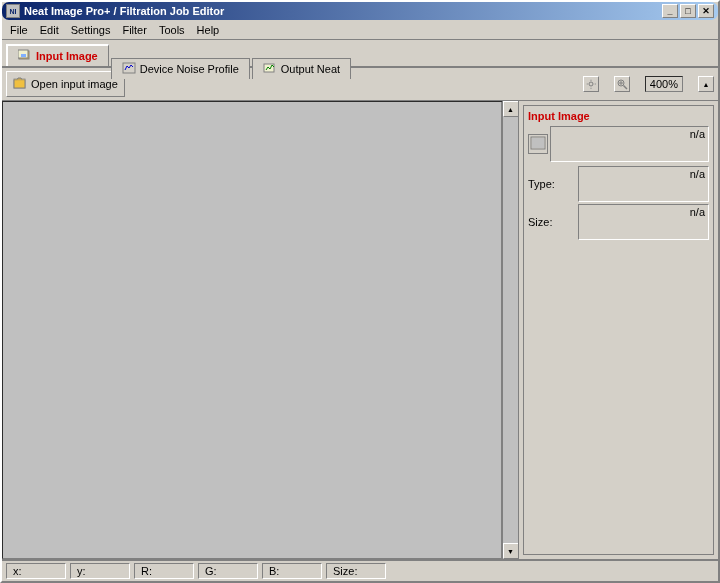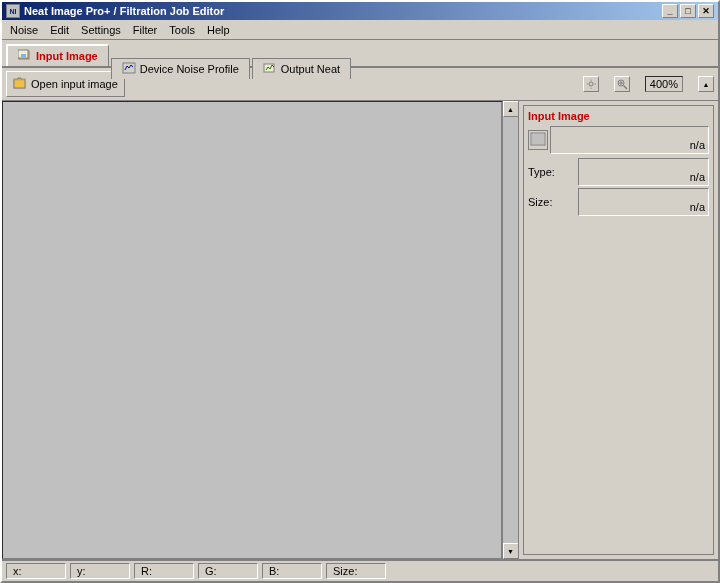--- a/index.html
+++ b/index.html
@@ -22,20 +22,21 @@
       flex-direction: column;
     }
     .title-bar {
       background: linear-gradient(to right, #0a246a, #a6caf0);
       height: 18px;
       display: flex;
       align-items: center;
       justify-content: space-between;
       padding: 0 4px;
       flex-shrink: 0;
+      border-radius: 7px;
     }
     .title-bar-text {
       color: white;
       font-size: 11px;
       font-weight: bold;
       display: flex;
       align-items: center;
       gap: 4px;
     }
     .title-bar-icon {
@@ -188,28 +189,28 @@
       height: 20px;
       border: 1px solid #808080;
       background: #d4d0c8;
       display: flex;
       align-items: center;
       justify-content: center;
       flex-shrink: 0;
     }
     .info-value-box {
       flex: 1;
-      height: 28px;
+      height: 36px;
       background: #d4d0c8;
       border: 1px solid #808080;
       border-top-color: #808080;
       border-left-color: #808080;
       border-right-color: #ffffff;
       border-bottom-color: #ffffff;
-      padding: 12px 3px;
+      padding: 1px 3px;
       font-size: 11px;
       text-align: right;
     }
     .info-label-row {
       display: flex;
       align-items: center;
       margin-bottom: 2px;
       gap: 16px;
     }
     .info-label {
@@ -319,21 +320,21 @@
       <span>Neat Image Pro+ / Filtration Job Editor</span>
     </div>
     <div class="title-bar-buttons">
       <button class="title-btn">_</button>
       <button class="title-btn">□</button>
       <button class="title-btn">✕</button>
     </div>
   </div>
 
   <div class="menu-bar">
-    <span class="menu-item">Noise</span>
+    <span class="menu-item">File</span>
     <span class="menu-item">Edit</span>
     <span class="menu-item">Settings</span>
     <span class="menu-item">Filter</span>
     <span class="menu-item">Tools</span>
     <span class="menu-item">Help</span>
   </div>
 
   <div class="tabs-bar">
     <div class="tab active">
       <span class="tab-icon">

